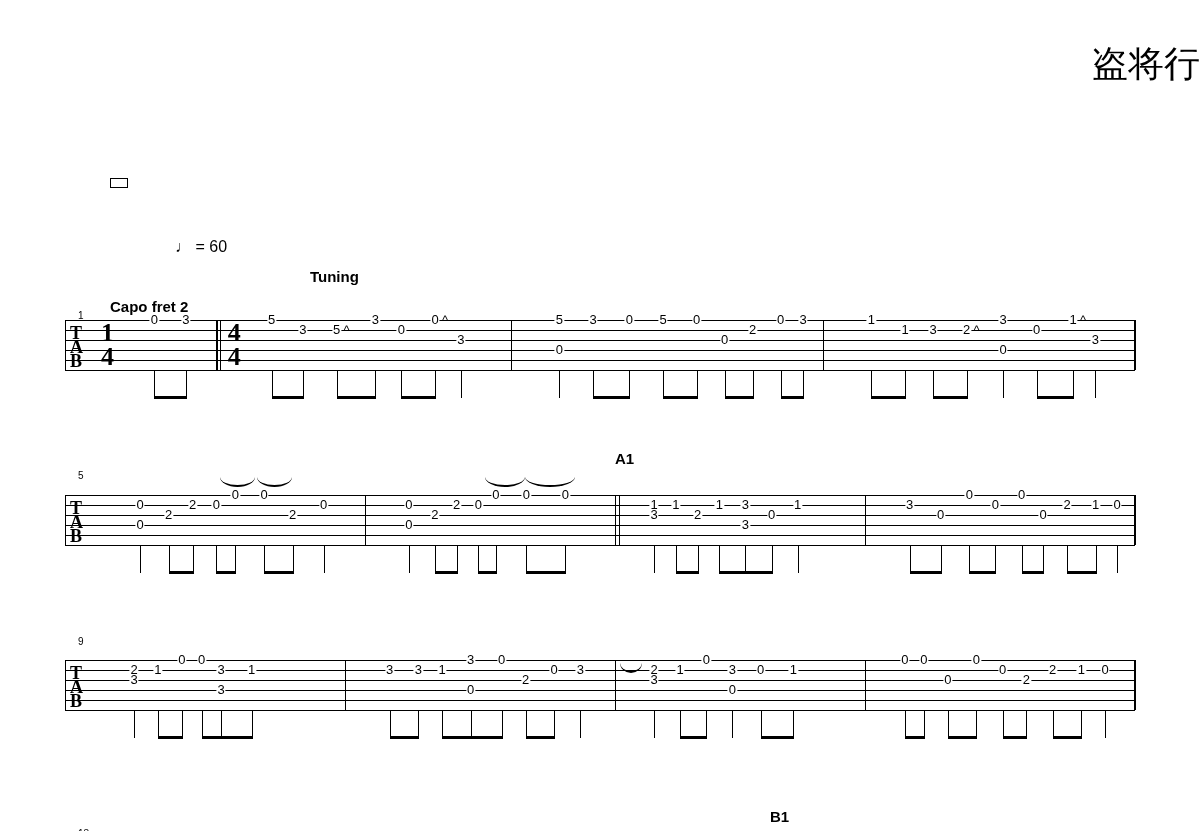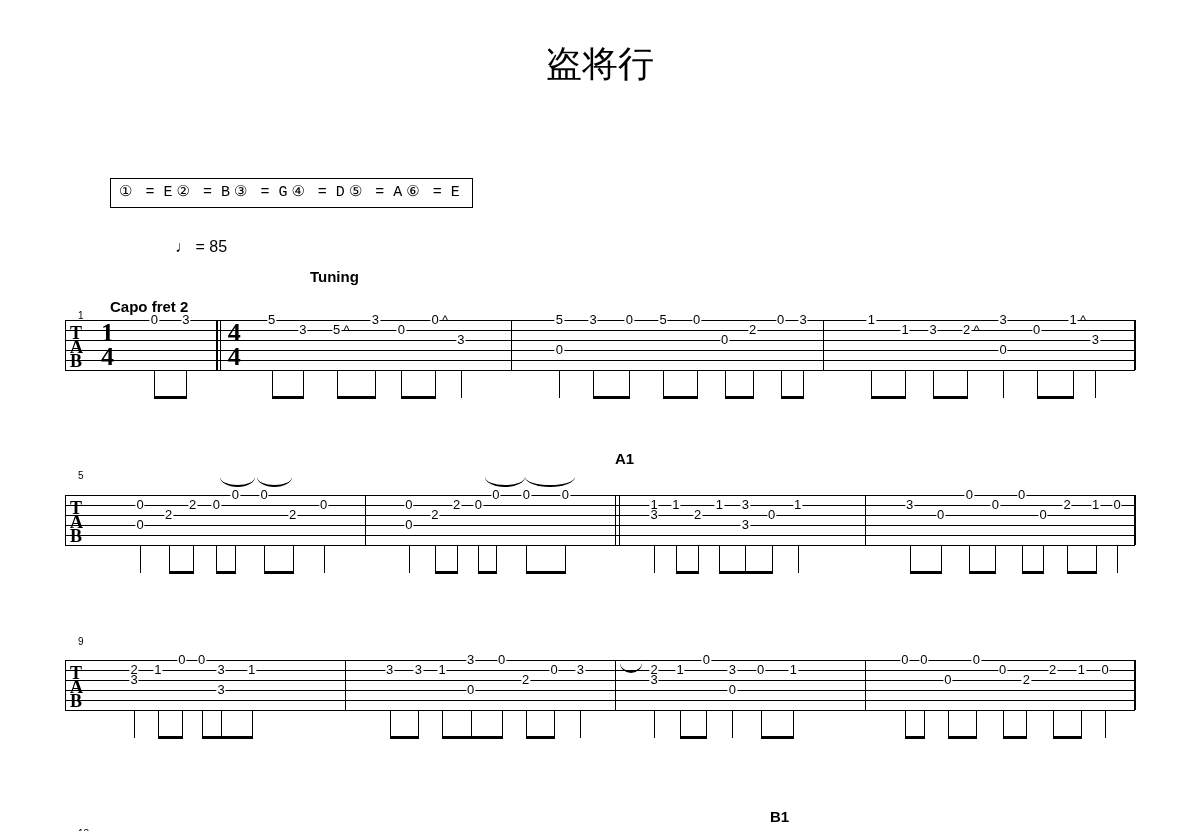--- a/index.html
+++ b/index.html
@@ -12,21 +12,21 @@
     height: 831px;
     overflow: hidden;
     position: relative;
   }
   .page {
     position: relative;
     width: 1200px;
     height: 831px;
   }
   .title {
-    text-align: center;
+    text-align: right;
     font-size: 36px;
     font-family: "SimSun", serif;
     margin-top: 40px;
   }
   .subtitle {
     text-align: center;
     font-size: 24px;
     font-family: "SimSun", serif;
     margin-top: 2px;
   }
@@ -139,27 +139,26 @@
     transform: scaleY(-1);
   }
 </style>
 </head>
 <body>
 
 <div class="page">
   <div class="title">盗将行</div>
 
   <div class="tuning-box">
-    <div class="row2" id="tuning-strings"><span><span class="circled">①</span> = E</span><span><span class="circled">②</span> = B</span><span><span class="circled">③</span> = G</span><span><span class="circled">④</span> = D</span><span><span class="circled">⑤</span> = A</span><span><span class="circled">⑥</span> = E</span></div>
   </div>
 
   <div class="tempo">
     <span>♩</span>
     <span>=</span>
-    <span>85</span>
+    <span>60</span>
   </div>
 
   <div class="section-label" style="left:310px; top:228px;">Tuning</div>
   <div class="capo-label" style="left:110px; top:258px;">Capo fret 2</div>
 
   <div class="barnum" style="left:78px; top:270px;">1</div>
   <div class="staff" id="sys1" style="top:280px;">
     <div class="line l0"></div>
       <div class="line l1"></div>
       <div class="line l2"></div>

